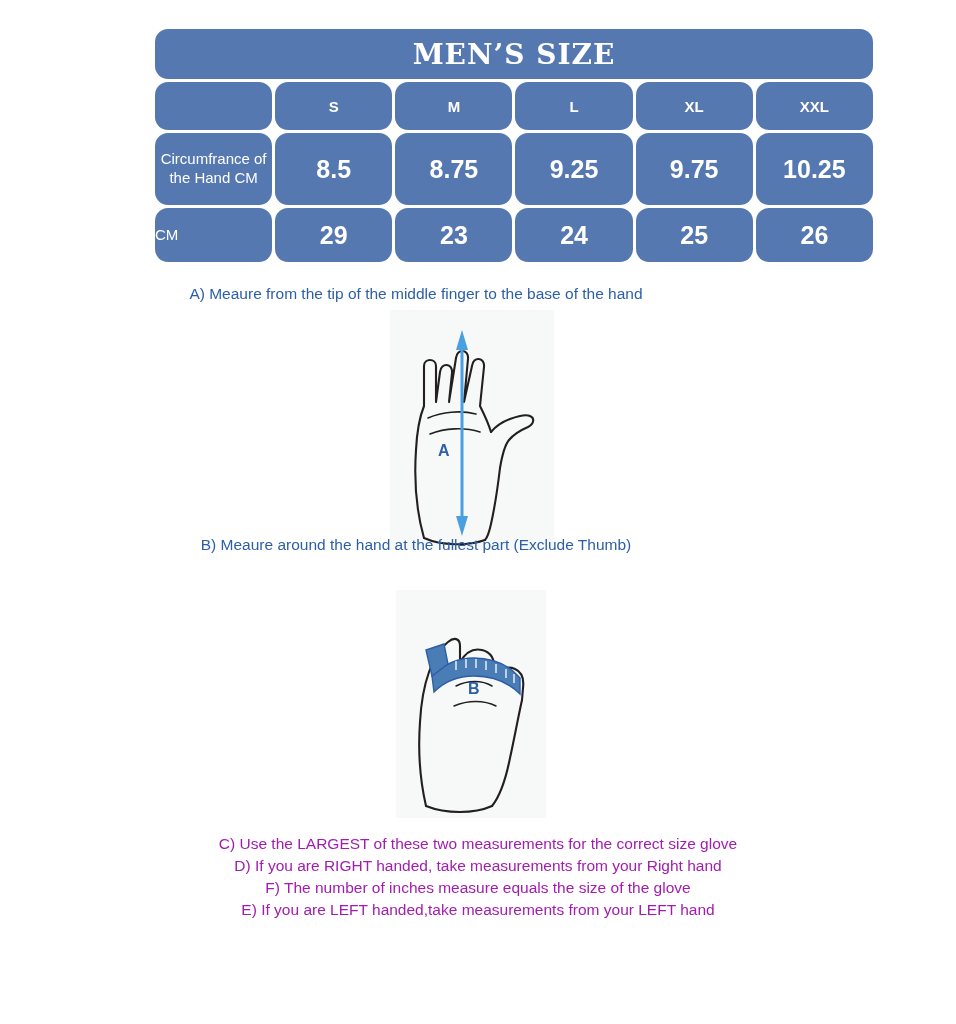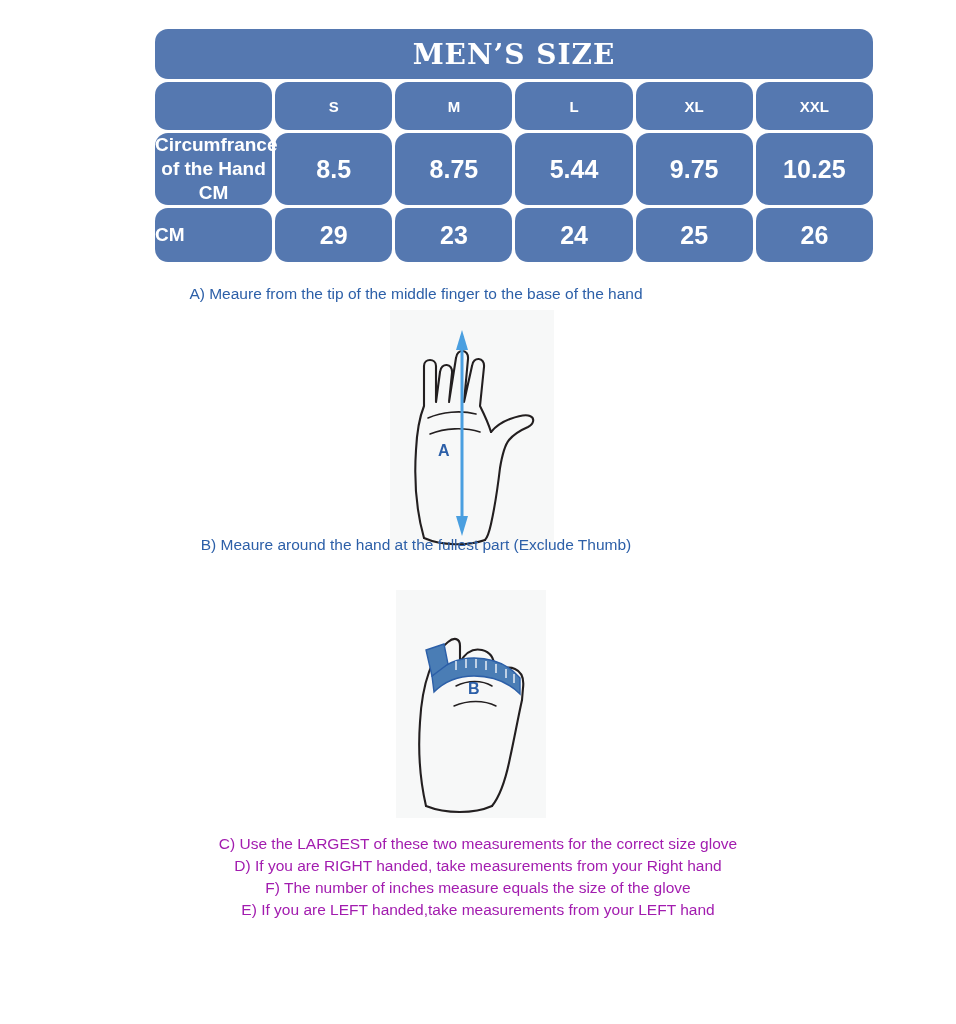--- a/index.html
+++ b/index.html
@@ -45,22 +45,22 @@
     font-size: 28px;
     letter-spacing: 1px;
   }
   td.hdr-blank { height: 48px; }
   td.hdr {
     height: 48px;
     font-size: 15px;
     font-weight: bold;
   }
   td.row-label {
-    font-size: 19px;
-    font-weight: bold;
+    font-size: 15px;
+    font-weight: normal;
     text-align: left;
     padding-left: 10px;
     line-height: 1.25;
   }
   td.row-label.center {
     text-align: left;
     padding-left: 0;
   }
   td.val {
     font-size: 25px;
@@ -121,21 +121,21 @@
         <td class="hdr" style="width:92px">S</td>
         <td class="hdr" style="width:92px">M</td>
         <td class="hdr" style="width:118px">L</td>
         <td class="hdr" style="width:115px">XL</td>
         <td class="hdr" style="width:112px">XXL</td>
       </tr>
       <tr class="r1">
         <td class="row-label">Circumfrance of the Hand CM</td>
         <td class="val">8.5</td>
         <td class="val">8.75</td>
-        <td class="val">5.44</td>
+        <td class="val">9.25</td>
         <td class="val">9.75</td>
         <td class="val">10.25</td>
       </tr>
       <tr class="r2">
         <td class="row-label center">CM</td>
         <td class="val">29</td>
         <td class="val">23</td>
         <td class="val">24</td>
         <td class="val">25</td>
         <td class="val">26</td>

